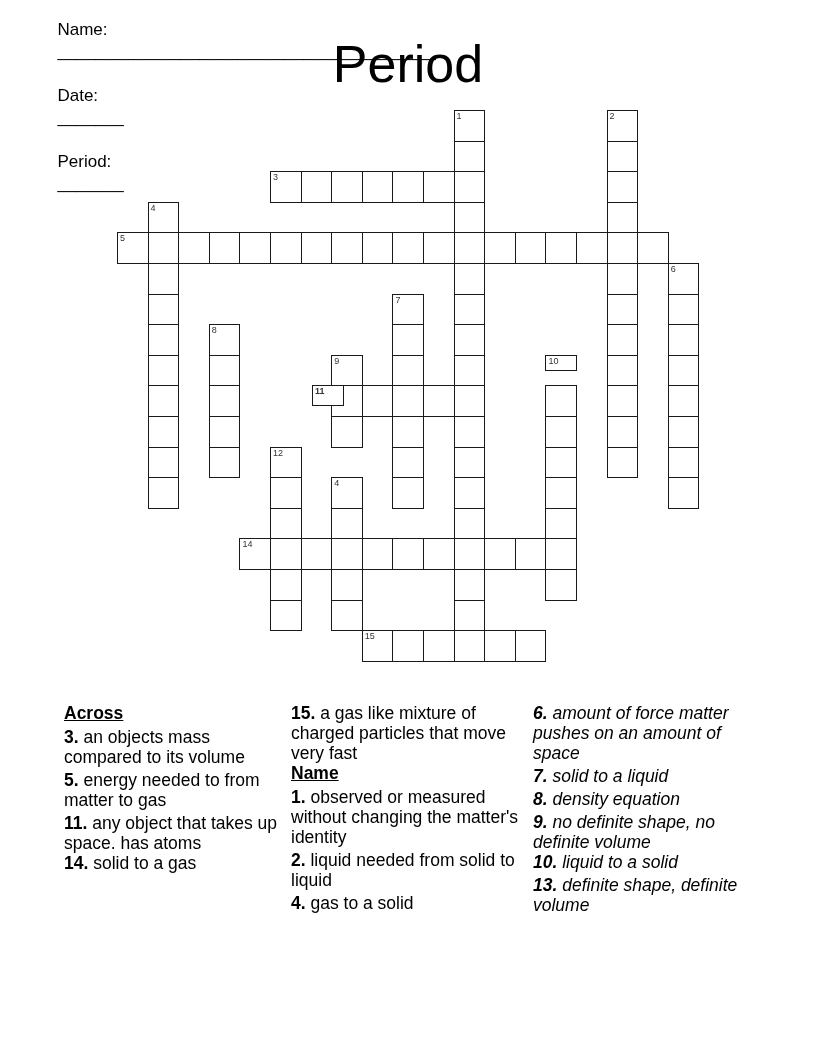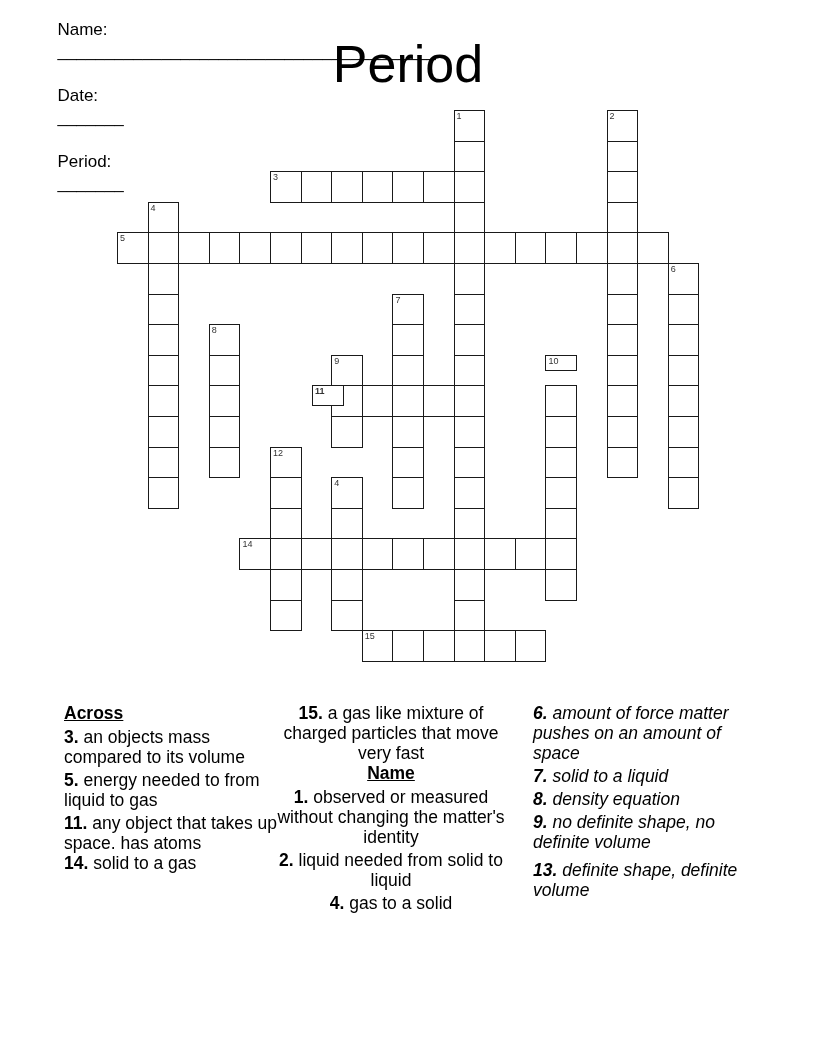--- a/index.html
+++ b/index.html
@@ -64,21 +64,21 @@
       font-weight: bold;
       text-decoration: underline;
       margin-bottom: 4px;
       display: block;
     }
     .clue {
       margin-bottom: 3px;
     }
     .clue b { font-weight: bold; }
     .col1 { left: 52px; width: 225px; margin-left: 12px; }
-    .col2 { left: 276px; width: 230px; text-align: center; }
+    .col2 { left: 291px; width: 230px; }
     .col3 { left: 533px; width: 225px; font-style: italic; }
   </style>
 </head>
 <body>
 
 <div class="header-line">
   <span>Name:</span>
   <span>________________________________________</span>
   <span style="width:14px"></span>
   <span>Date:</span>
@@ -237,32 +237,33 @@
     </div>
     <div class="cell" style="left: 392.4px; top: 630.2px; width: 31.6px; height: 31.6px;"></div>
     <div class="cell" style="left: 423px; top: 630.2px; width: 31.6px; height: 31.6px;"></div>
     <div class="cell" style="left: 484.2px; top: 630.2px; width: 31.6px; height: 31.6px;"></div>
     <div class="cell" style="left: 514.8px; top: 630.2px; width: 31.6px; height: 31.6px;"></div>
   </div>
 
 <div class="clues col1">
   <span class="heading">Across</span>
   <div class="clue"><b>3.</b><span> an objects mass compared to its volume</span></div>
-  <div class="clue"><b>5.</b><span> energy needed to from liquid to gas</span></div>
+  <div class="clue"><b>5.</b><span> energy needed to from matter to gas</span></div>
   <div class="clue" style="margin-bottom:0"><b>11.</b><span> any object that takes up space. has atoms</span></div>
   <div class="clue"><b>14.</b><span> solid to a gas</span></div>
 </div>
 
 <div class="clues col2">
   <div class="clue" style="margin-bottom:0"><b>15.</b><span> a gas like mixture of charged particles that move very fast</span></div>
   <span class="heading">Name</span>
   <div class="clue"><b>1.</b><span> observed or measured without changing the matter's identity</span></div>
   <div class="clue"><b>2.</b><span> liquid needed from solid to liquid</span></div>
   <div class="clue"><b>4.</b><span> gas to a solid</span></div>
 </div>
 
 <div class="clues col3">
   <div class="clue"><b>6.</b><span> amount of force matter pushes on an amount of space</span></div>
   <div class="clue"><b>7.</b><span> solid to a liquid</span></div>
   <div class="clue"><b>8.</b><span> density equation</span></div>
-  <div class="clue" style="margin-bottom:8px"><b>9.</b><span> no definite shape, no definite volume</span></div>
+  <div class="clue" style="margin-bottom:0"><b>9.</b><span> no definite shape, no definite volume</span></div>
+  <div class="clue"><b>10.</b><span> liquid to a solid</span></div>
   <div class="clue"><b>13.</b><span> definite shape, definite volume</span></div>
 </div>
 
 </body></html>

